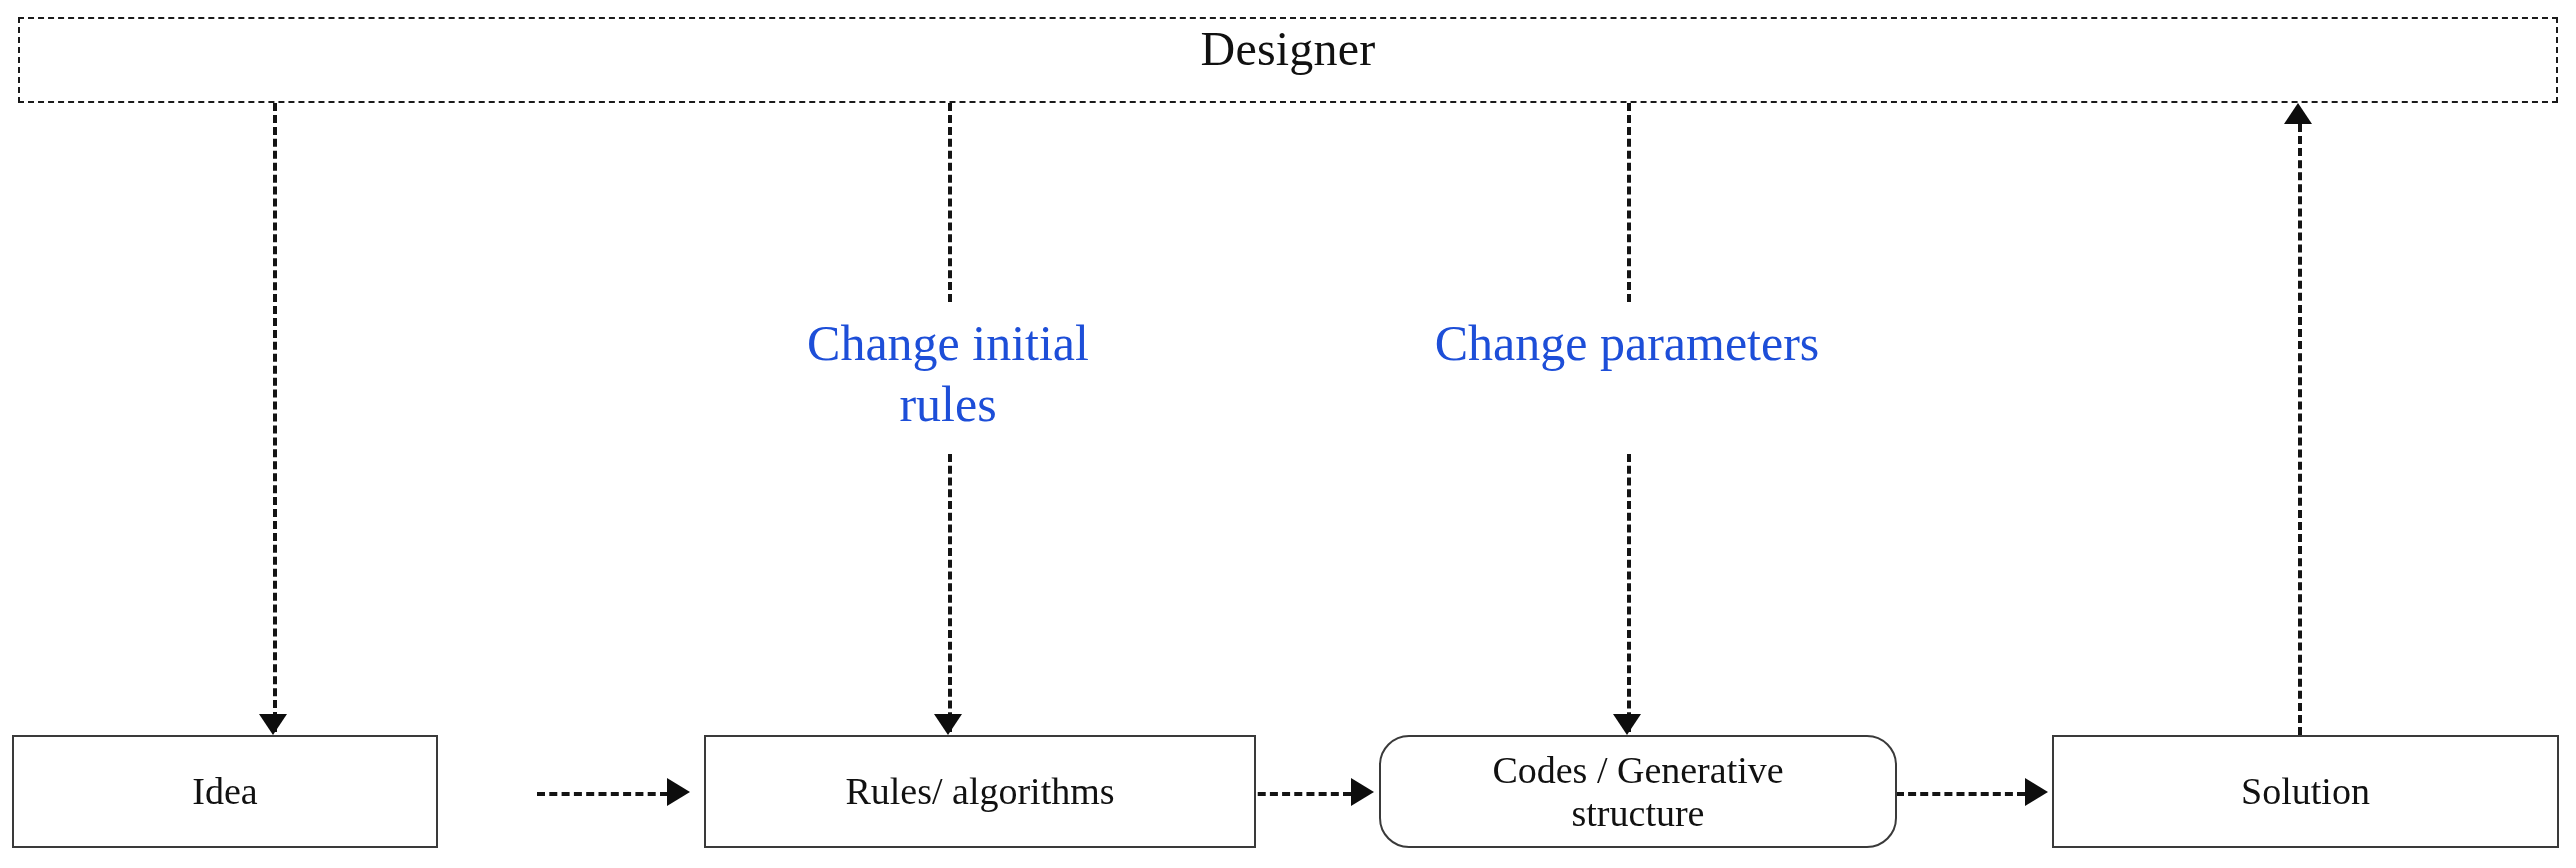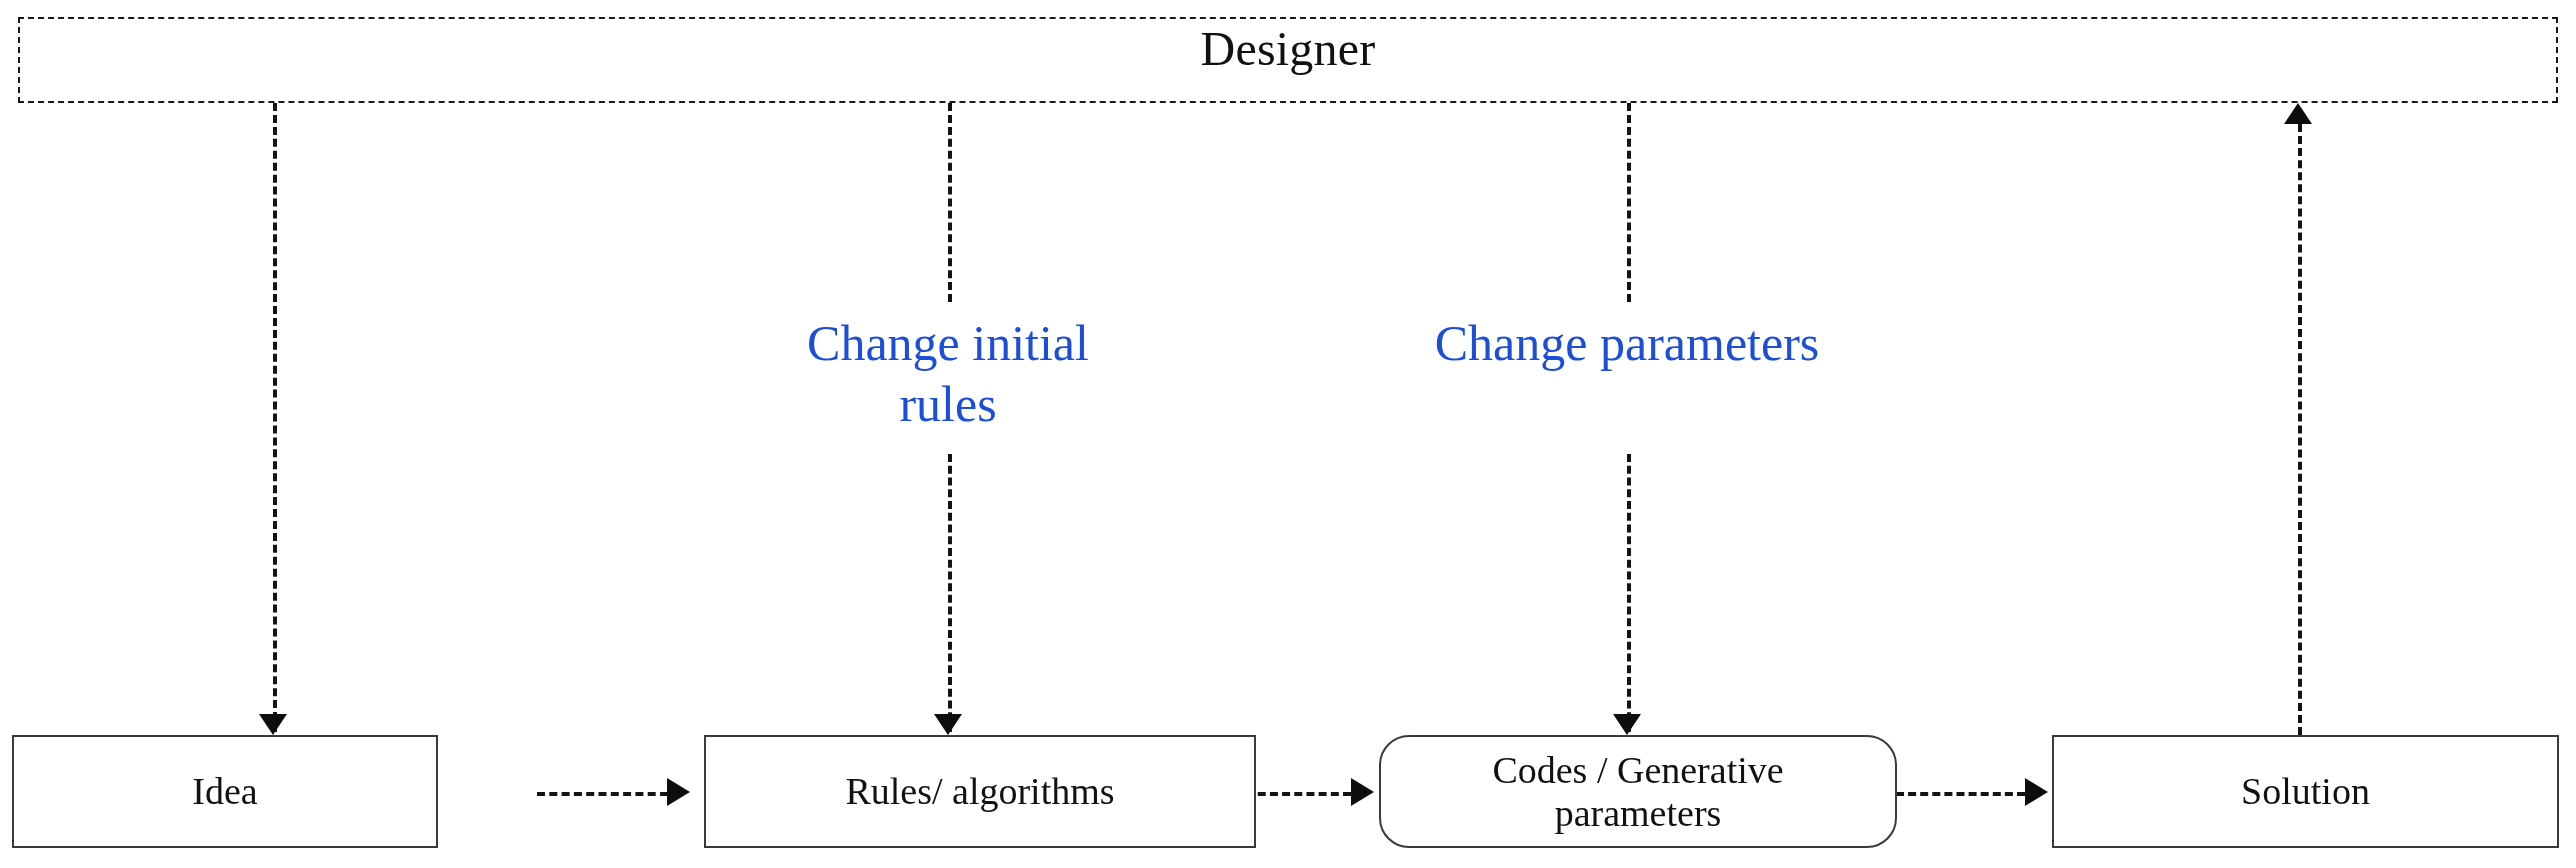--- a/index.html
+++ b/index.html
@@ -159,21 +159,21 @@
     <span class="proc-label">Idea</span>
   </div>
 
   <div class="proc-box box-rules">
     <span class="proc-label">Rules/ algorithms</span>
   </div>
 
   <div class="proc-box box-codes">
     <span class="proc-label">
       <span>Codes / Generative</span><br>
-      <span>parameters</span>
+      <span>structure</span>
     </span>
   </div>
 
   <div class="proc-box box-solution">
     <span class="proc-label">Solution</span>
   </div>
 
 </div>
 
 

